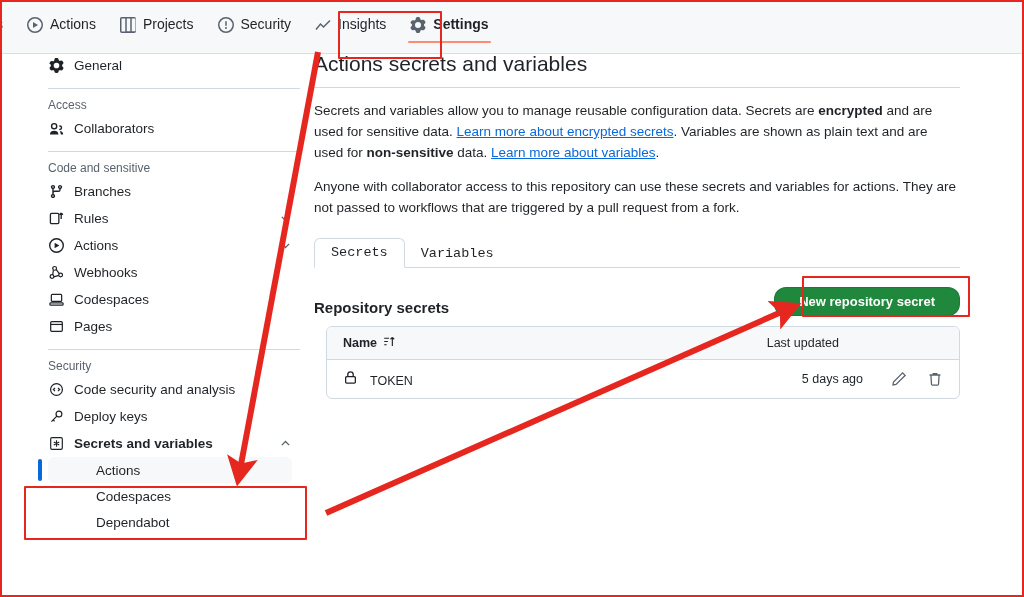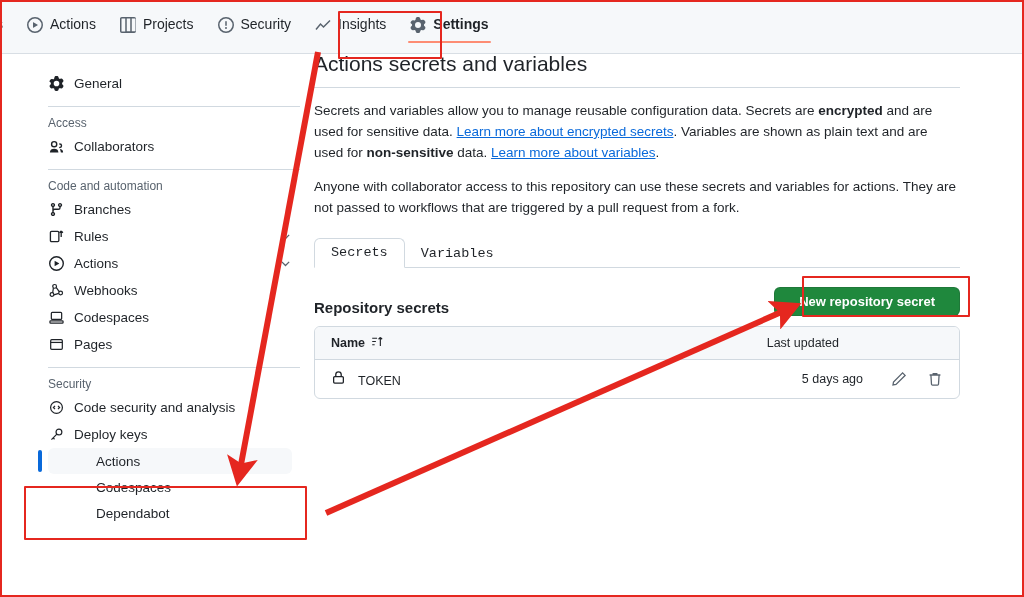--- a/index.html
+++ b/index.html
@@ -42,21 +42,21 @@
   .nav-tab .nav-ico { display: flex; color: #59636e; margin-top: 1px; }
   .nav-tab.clipped { padding-left: 0; margin-left: -6px; }
   .nav-tab.active { font-weight: bold; }
   .nav-tab.active .nav-underline {
     position: absolute; left: 10px; right: 10px; bottom: 9px;
     height: 2px; background: #fd8c73; border-radius: 2px;
   }
 
   
   #sidebar {
-    position: absolute; left: 24px; top: 70px; width: 276px;
+    position: absolute; left: 24px; top: 52px; width: 276px;
   }
   .side-item {
     display: flex; align-items: center; gap: 10px;
     height: 27px; padding: 0 8px 0 24px;
     font-size: 13.5px; color: #1f2328;
     border-radius: 6px;
     position: relative;
   }
   .side-item .s-ico { display: flex; color: #1f2328; width: 16px; justify-content: center; }
   .side-item .s-caret { margin-left: auto; color: #59636e; display: flex; }
@@ -108,30 +108,30 @@
     font-weight: normal;
   }
 
   
   #sec-head { display: flex; align-items: flex-end; margin-top: 16px; height: 32px; }
   #sec-title { font-size: 15px; font-weight: bold; color: #1f2328; }
   #new-secret-btn {
     margin-left: auto;
     background: #1f883d; color: #ffffff;
     font-size: 13px; font-weight: bold;
-    border: 1px solid rgba(31,35,40,0.15); border-radius: 6px;
+    border: 1px solid rgba(31,35,40,0.15); border-radius: 12px;
     padding: 6px 24px; white-space: nowrap;
     font-family: "Liberation Sans", sans-serif;
   }
 
   
   #secrets-table {
     margin-top: 10px;
     border: 1px solid #d1d9e0; border-radius: 6px;
-    overflow: hidden; background: #fff;
+    overflow: hidden; background: #fff; margin-left: 12px;
   }
   #table-head {
     display: flex; align-items: center;
     background: #f6f8fa; height: 33px;
     border-bottom: 1px solid #d1d9e0;
     padding: 0 16px; font-size: 12.5px; color: #1f2328;
   }
   .th-name { display: flex; align-items: center; gap: 6px; font-weight: bold; }
   .th-updated { margin-left: auto; margin-right: 104px; padding-left: 36px; }
   .trow { display: flex; align-items: center; height: 38px; padding: 0 16px; }
@@ -223,21 +223,21 @@
     <span class="s-ico">
       <svg width="15" height="15" viewBox="0 0 16 16" fill="currentColor">
           <path d="M5.5 3.5a2 2 0 1 1 0 4 2 2 0 0 1 0-4Zm0-1.5a3.5 3.5 0 1 0 0 7 3.5 3.5 0 0 0 0-7ZM1 14c0-2.2 2-3.5 4.5-3.5S10 11.8 10 14v.5H1Zm10.5-9.4a2.6 2.6 0 0 1 0 5.2.75.75 0 0 1 0-1.5 1.1 1.1 0 0 0 0-2.2.75.75 0 0 1 0-1.5Zm.2 6.1c1.9.25 3.3 1.35 3.3 3.3v.5h-2.3"></path>
         </svg>
     </span>
     <span>Collaborators</span>
   </div>
 
   <div class="side-divider"></div>
 
-  <div class="side-group-label">Code and automation</div>
+  <div class="side-group-label">Code and sensitive</div>
 
   <div class="side-item">
     <span class="s-ico">
       <svg width="15" height="15" viewBox="0 0 16 16" fill="currentColor">
           <path d="M9.5 3.25a2.25 2.25 0 1 1 3 2.122V6A2.5 2.5 0 0 1 10 8.5H6a1 1 0 0 0-1 1v1.128a2.251 2.251 0 1 1-1.5 0V5.372a2.25 2.25 0 1 1 1.5 0v1.836A2.5 2.5 0 0 1 6 7h4a1 1 0 0 0 1-1v-.628A2.25 2.25 0 0 1 9.5 3.25Zm-6 0a.75.75 0 1 0 1.5 0 .75.75 0 0 0-1.5 0Zm8.25-.75a.75.75 0 1 0 0 1.5.75.75 0 0 0 0-1.5ZM4.25 12a.75.75 0 1 0 0 1.5.75.75 0 0 0 0-1.5Z"></path>
         </svg>
     </span>
     <span>Branches</span>
   </div>
 
@@ -320,20 +320,34 @@
   <div class="side-item">
     <span class="s-ico">
       <svg width="15" height="15" viewBox="0 0 16 16" fill="none" stroke="currentColor" stroke-width="1.3">
           <circle cx="10.6" cy="5.4" r="3.1"></circle>
           <path d="M8.4 7.6 2.6 13.4M4.4 11.6l1.5 1.5"></path>
         </svg>
     </span>
     <span>Deploy keys</span>
   </div>
 
+  <div class="side-item bold">
+    <span class="s-ico">
+      <svg width="15" height="15" viewBox="0 0 16 16" fill="none" stroke="currentColor" stroke-width="1.25">
+          <rect x="1.8" y="1.8" width="12.4" height="12.4" rx="1.4"></rect>
+          <path d="M8 4.6v6.8M5.1 6.3l5.8 3.4M10.9 6.3 5.1 9.7"></path>
+        </svg>
+    </span>
+    <span>Secrets and variables</span>
+    <span class="s-caret">
+      <svg width="13" height="13" viewBox="0 0 16 16" fill="none" stroke="currentColor" stroke-width="1.6">
+          <path d="M3.5 10 8 5.5 12.5 10"></path>
+        </svg>
+    </span>
+  </div>
 
   <div class="side-sub active">
     <span>Actions</span>
   </div>
   <div class="side-sub">
     <span>Codespaces</span>
   </div>
   <div class="side-sub">
     <span>Dependabot</span>
   </div>

